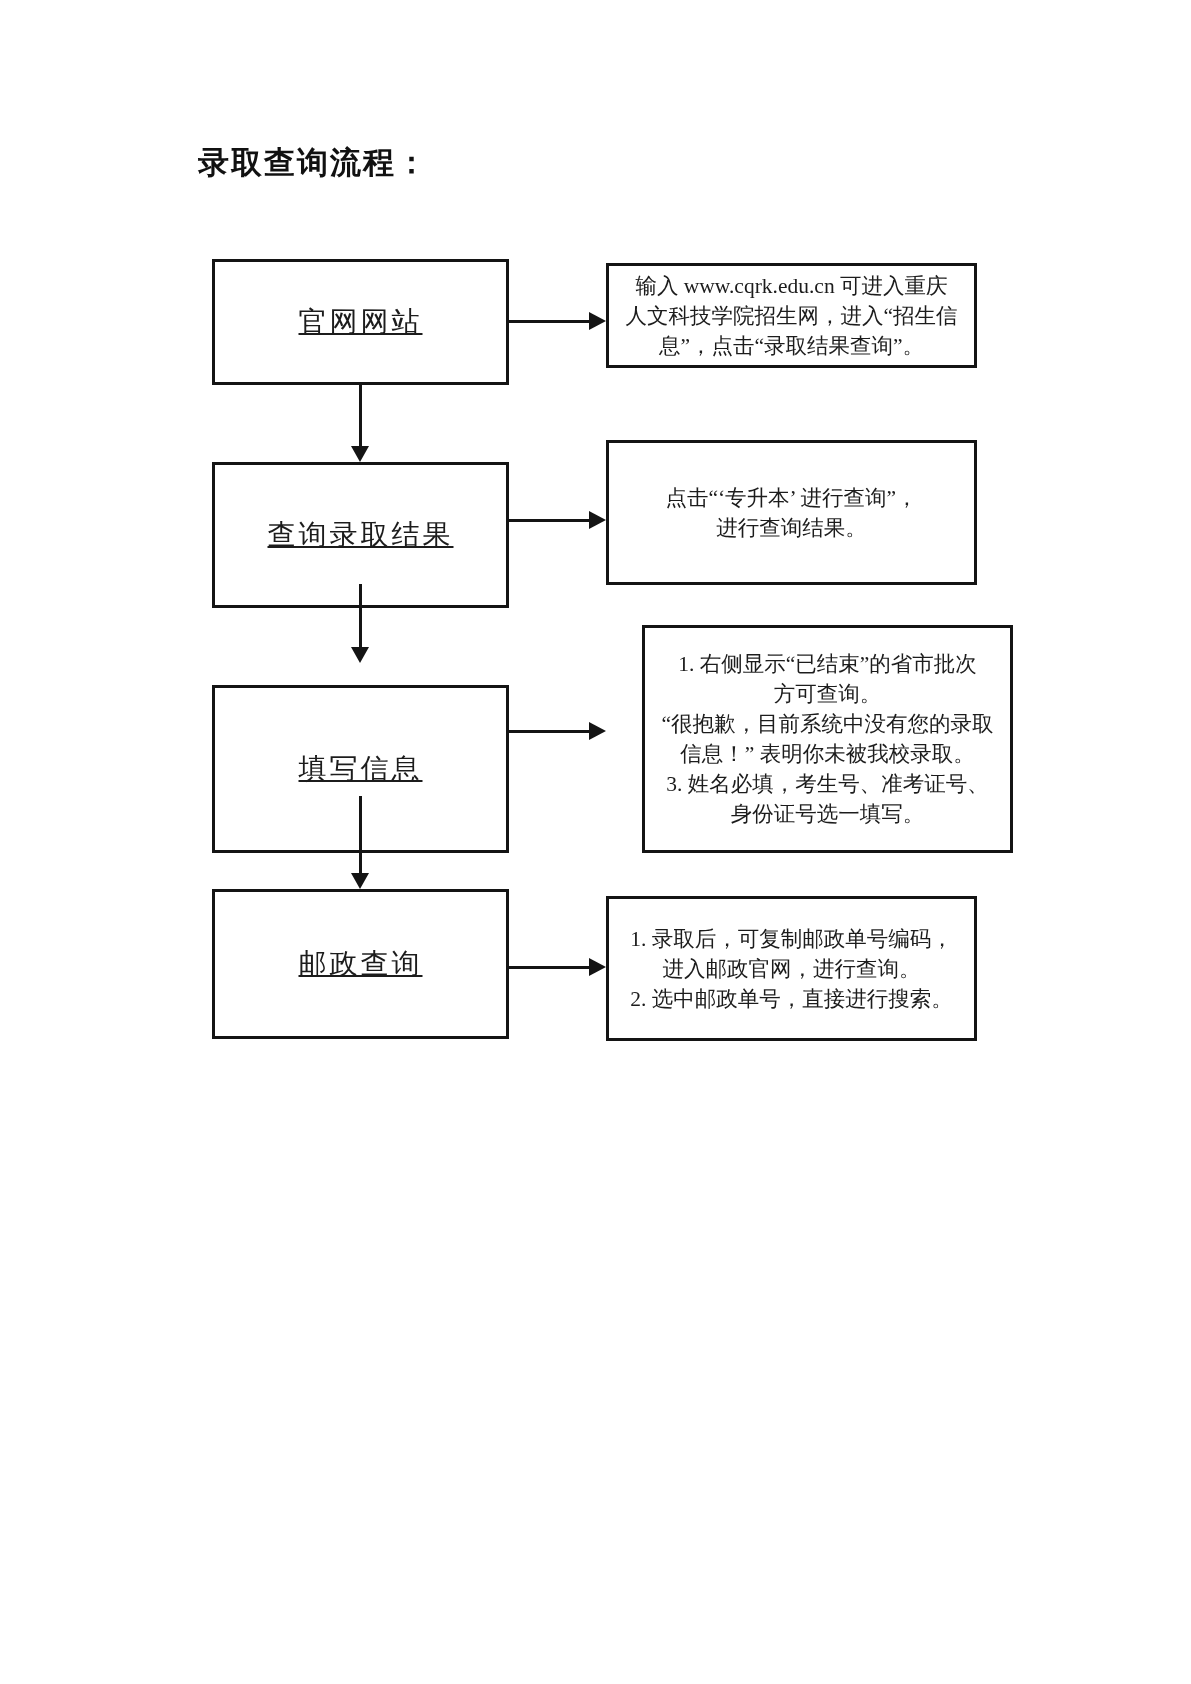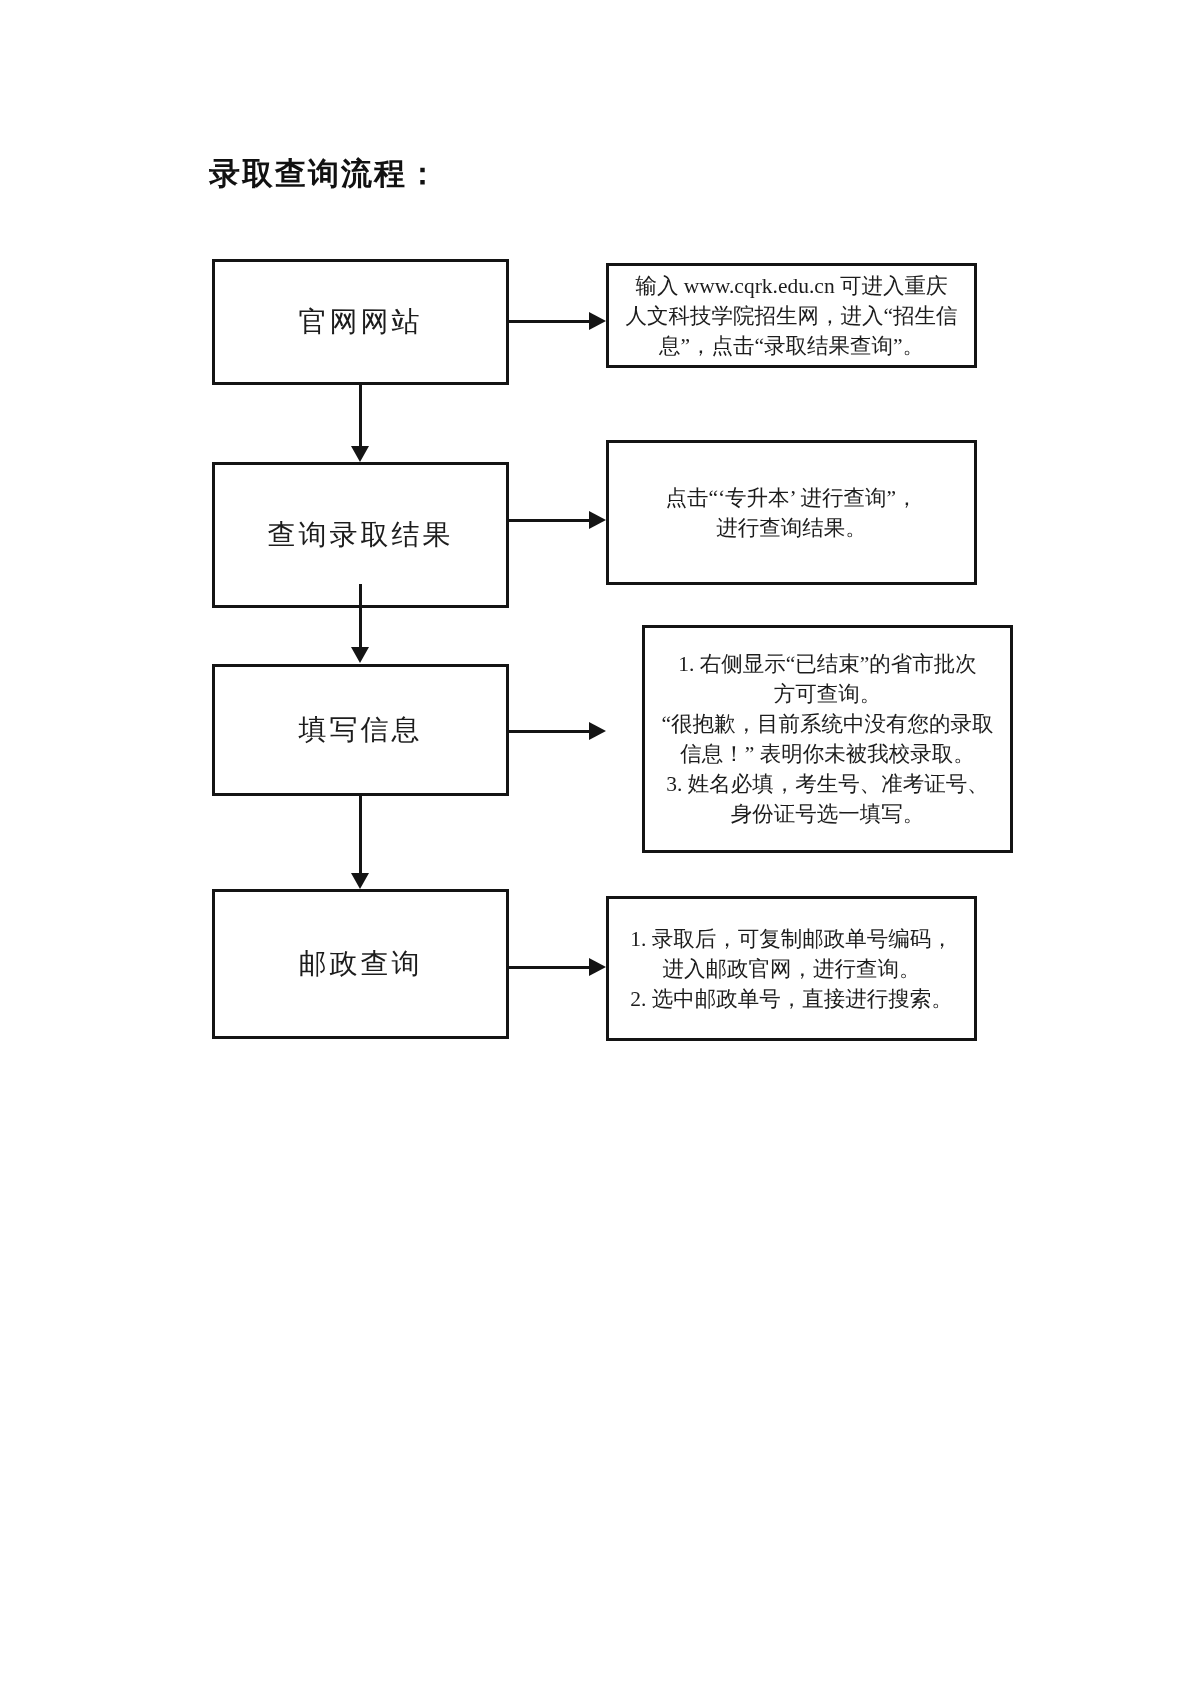--- a/index.html
+++ b/index.html
@@ -7,41 +7,42 @@
     position:relative;
     width:1191px;height:1684px;
     background:#ffffff;
     color:#141414;
     font-family:"Liberation Serif", serif;
     overflow:hidden;
   }
   .title{
     position:absolute;
     left:194px;top:138px;
-    margin:15px;
+    margin:4px;
     font-family:"Liberation Sans", sans-serif;
     font-weight:bold;
     font-size:31px;
     letter-spacing:2px;
     color:#111;
   }
   .box{
     position:absolute;
     box-sizing:border-box;
     border:3px solid #141414;
     background:#ffffff;
     display:flex;
     align-items:center;
     justify-content:center;
   }
   .step{
     left:212px;width:297px;
     font-size:28px;
     letter-spacing:3px;
     color:#1c1c1c;
+    text-decoration:underline;
   }
   .note{
     left:606px;width:371px;
     flex-direction:column;
     font-size:21.5px;
     line-height:30px;
     text-align:center;
     color:#1c1c1c;
     padding:4px 20px;
   }
@@ -104,21 +105,21 @@
   <div class="box note" style="top:440px;height:145px;">
     <div class="note-line">点击“‘专升本’ 进行查询”，</div>
     <div class="note-line">进行查询结果。</div>
   </div>
 
   <div class="v-arrow" style="top:584px;height:79px;">
     <div class="v-stem"></div>
     <div class="v-head"></div>
   </div>
 
-  <div class="box step" style="top:664px;height:132px;">
+  <div class="box step" style="top:685px;height:168px;">
     <span>填写信息</span>
   </div>
   <div class="h-arrow" style="top:722px;">
     <div class="h-stem"></div>
     <div class="h-head"></div>
   </div>
   <div class="box note" style="top:625px;height:228px;margin-left:36px;">
     <div class="note-line">1. 右侧显示“已结束”的省市批次</div>
     <div class="note-line">方可查询。</div>
     <div class="note-line">“很抱歉，目前系统中没有您的录取</div>

